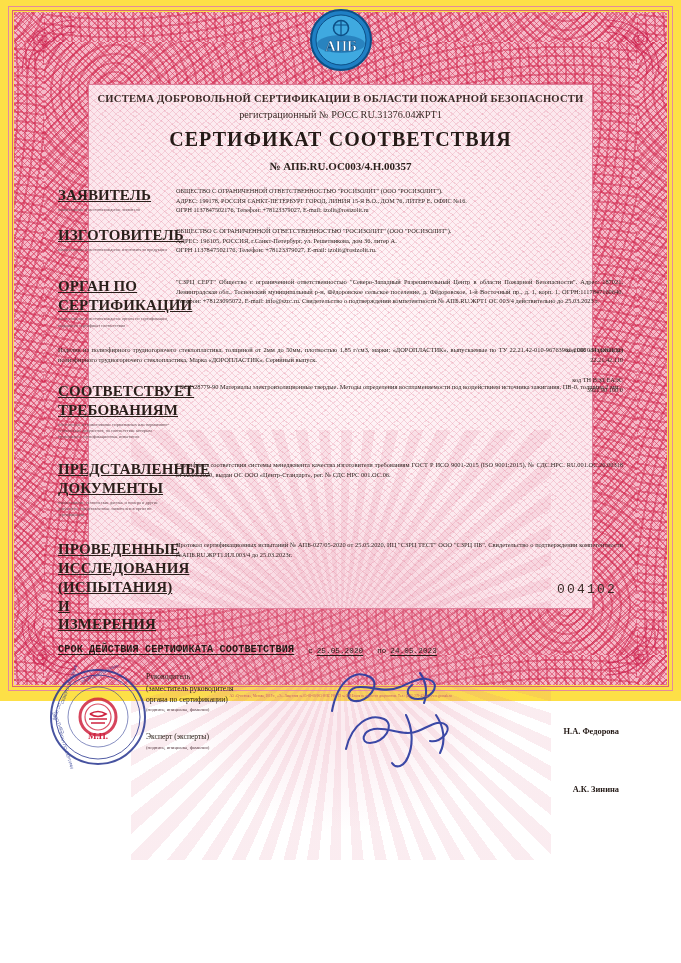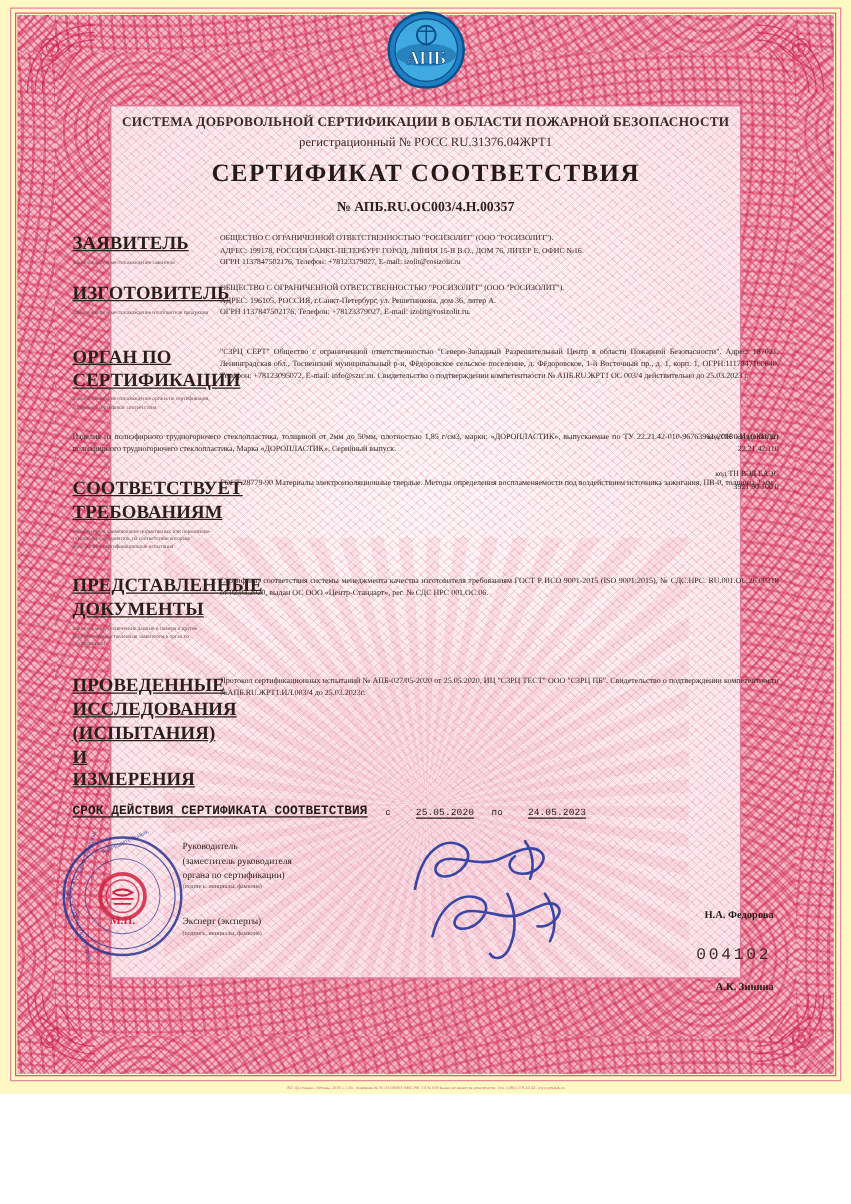--- a/index.html
+++ b/index.html
@@ -5,22 +5,22 @@
 <style>
   html,body{margin:0;padding:0;background:#ffffff;}
   body{
     width:681px;height:963px;overflow:hidden;
     font-family:"Liberation Serif","DejaVu Serif",serif;
     color:#2a2018;
   }
 
   
   .page{
-    position:relative;width:681px;height:875px;
-    background:#fef9c3;
+    position:relative;width:681px;height:701px;
+    background:#fde047;
     box-sizing:border-box;
   }
 
   
   .outer-frame{
     position:absolute;left:8px;top:6px;right:8px;bottom:10px;
     border:1px solid #e38a9e;
     box-sizing:border-box;
   }
   .outer-frame2{
@@ -120,21 +120,20 @@
   
   .validity{
     display:flex;align-items:flex-end;margin-top:10px;font-size:10.2px;
     font-weight:bold;letter-spacing:.1px;color:#241a16;font-family:Liberation Mono, monospace;
   }
   .validity .lab{text-decoration:underline;text-underline-offset:2px;}
   .validity .small{font-weight:normal;font-size:7.4px;margin:0 4px 0 14px;}
   .validity .date{
     font-weight:normal;font-size:7.6px;text-decoration:underline;
     text-underline-offset:2px;
-    padding-left:16px;
   }
 
   
   .signblock{position:relative;margin-top:16px;height:108px;}
   .sg-row{position:relative;height:52px;}
   .sg-left{font-size:7.6px;line-height:1.5;color:#2a2018;}
   .sg-left .t{display:block;}
   .sg-left .tiny{display:block;font-size:4.8px;color:#5c4048;margin-top:1px;}
   .sg-name{
     position:absolute;right:4px;top:16px;font-size:8.4px;font-weight:bold;color:#241a16;margin-top:40px;

